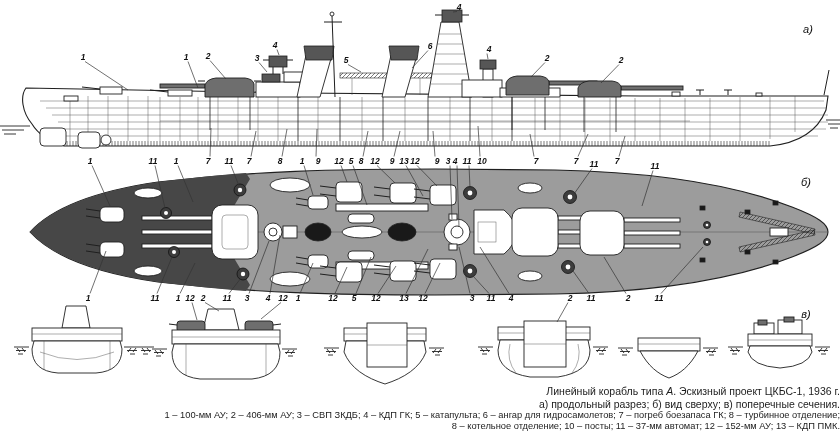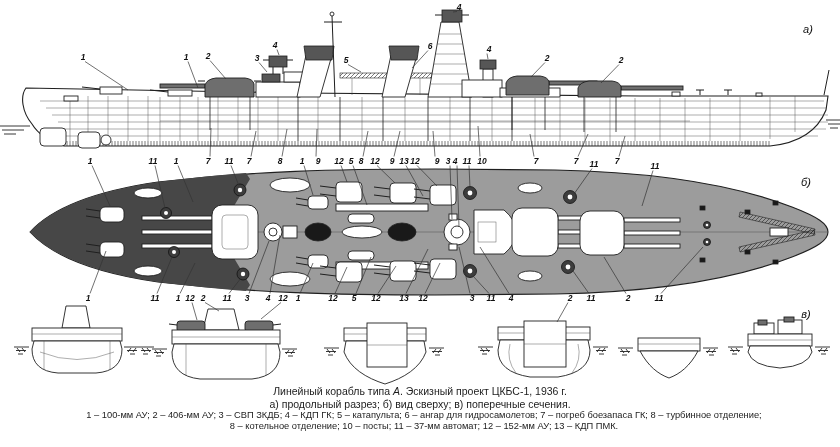--- a/index.html
+++ b/index.html
@@ -20,21 +20,21 @@
   .cap{fill:var(--cap-gray);stroke:var(--line);stroke-width:.8;}
   .blk{fill:var(--funnel-black);stroke:var(--line);stroke-width:.8;}
   .deck{fill:var(--deck-gray);stroke:var(--line);stroke-width:1.1;}
   .bow{fill:var(--bow-dark);stroke:none;}
   .aaO{fill:#3d3d3d;stroke:#111;stroke-width:.8;}
   .aaI{fill:#fff;stroke:none;}
   .cnum{font:italic bold 8.5px "Liberation Sans",sans-serif;fill:#101010;text-anchor:middle;}
   .vlabel{font:italic 11px "Liberation Sans",sans-serif;fill:#101010;text-anchor:middle;}
   .leader{stroke:#333;stroke-width:.7;}
   .wlm{stroke:#222;stroke-width:.9;fill:none;}
-  #caption{position:absolute;left:0;top:385px;width:840px;text-align:center;color:#1c1c1c;}
+  #caption{position:absolute;left:0;top:385px;width:840px;text-align:right;color:#1c1c1c;}
   #caption .t1{font-size:10.5px;line-height:13px;}
   #caption .t2{font-size:10.5px;line-height:12px;}
   #legend{font-size:9.3px;line-height:11px;margin-left:8px;}
 </style>
 </head>
 <body>
 
 <div id="stage">
 <svg id="fig" width="840" height="447" viewBox="0 0 840 447">
   <defs>

